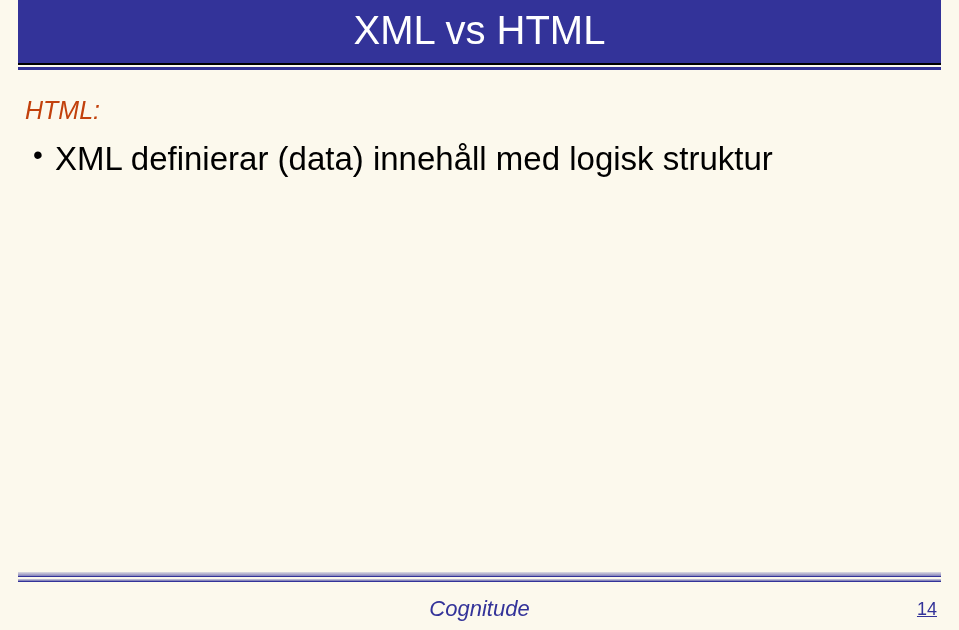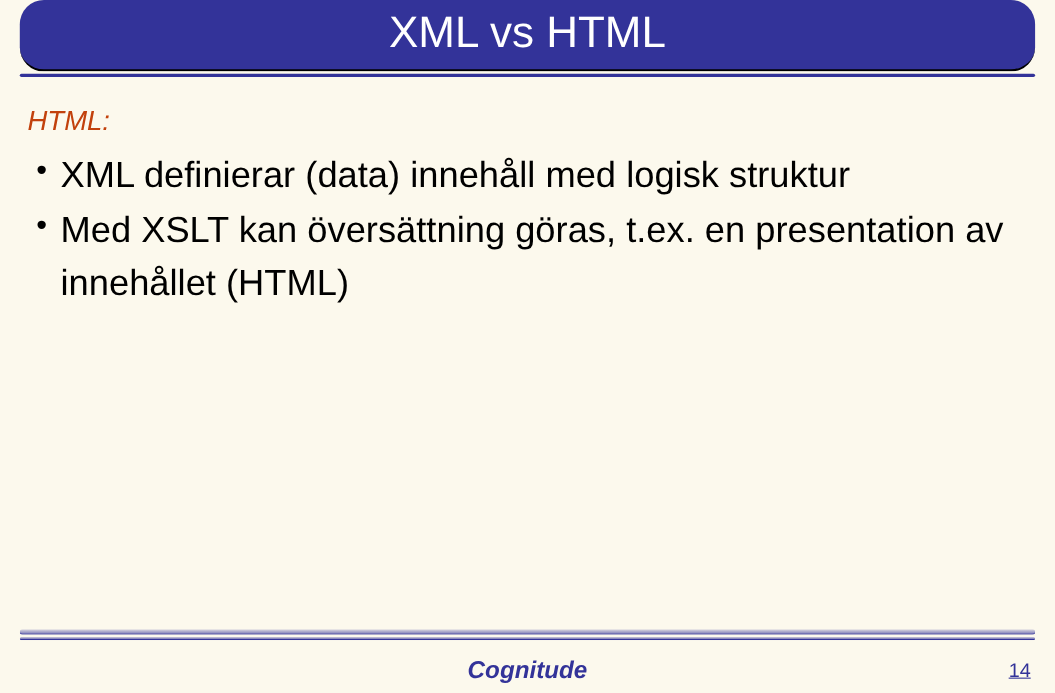--- a/index.html
+++ b/index.html
@@ -1,15 +1,15 @@
 <!DOCTYPE html>
 <html><head>
 <meta charset="utf-8">
 <style>
-  * { margin: 0; padding: 0; box-sizing: border-box; border-radius: 22px; }
+  * { margin: 0; padding: 0; box-sizing: border-box; }
   body {
     width: 959px;
     height: 630px;
     background: #fcf9ed;
     font-family: Arial, Helvetica, sans-serif;
     position: relative;
     overflow: hidden;
   }
   .title-bar {
     background: #333399;
@@ -74,21 +74,21 @@
   }
   .footer {
     position: absolute;
     left: 0;
     right: 0;
     bottom: 8px;
     text-align: center;
   }
   .footer-brand {
     color: #333399;
-    font-weight: bold;
+    font-weight: normal;
     font-style: italic;
     font-size: 22px;
   }
   .page-num {
     position: absolute;
     right: 22px;
     bottom: 10px;
     color: #333399;
     font-size: 18px;
     text-decoration: underline;
@@ -99,21 +99,20 @@
 
 <div class="title-bar">
   <span>XML vs HTML</span>
 </div>
 <div class="title-bar-bottom"></div>
 
 <div class="content">
   <div class="section-label">HTML:</div>
   <ul>
     <li>XML definierar (data) innehåll med logisk struktur</li>
-    <li>Med XSLT kan översättning göras, t.ex. en presentation av innehållet (HTML)</li>
   </ul>
 </div>
 
 <div class="footer-lines">
   <div class="grad-top"></div>
   <div class="grad-space"></div>
   <div class="grad-bot"></div>
 </div>
 
 <div class="footer">

